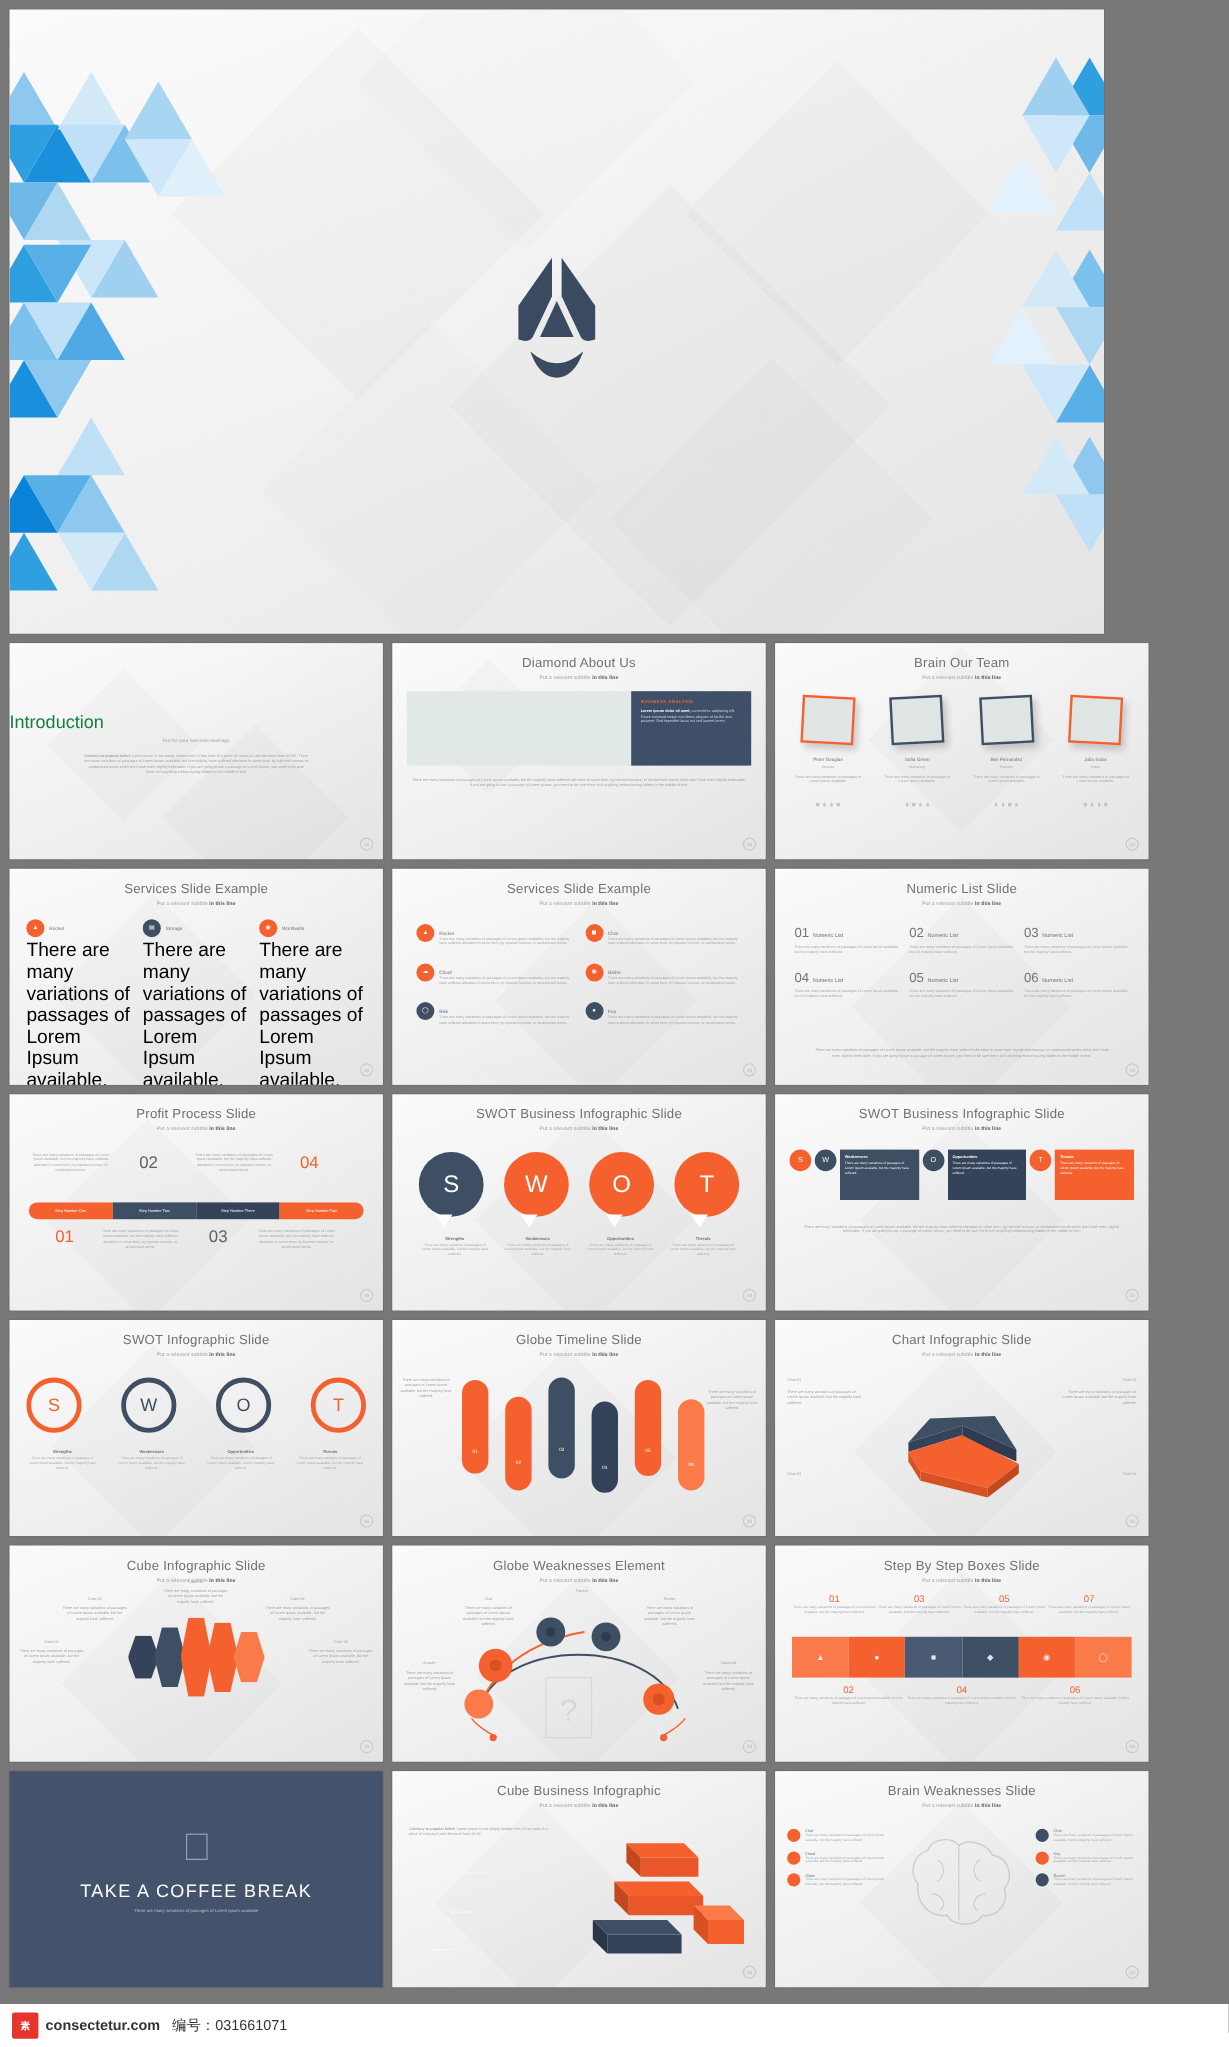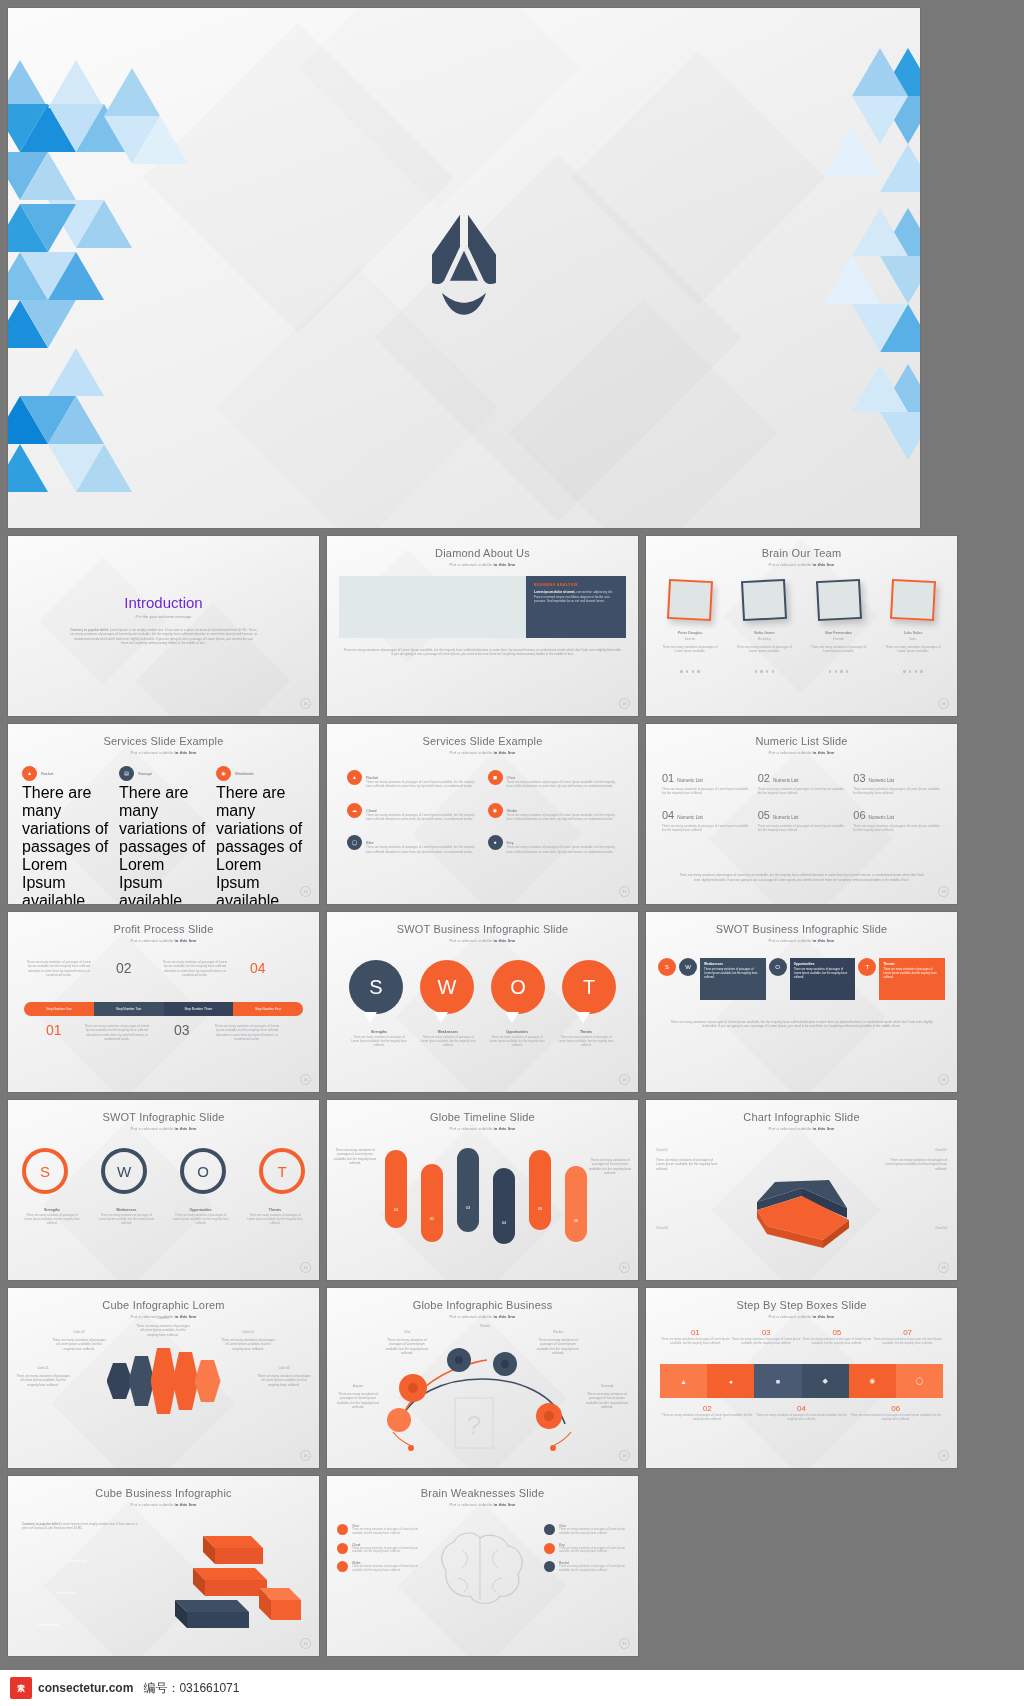--- a/index.html
+++ b/index.html
@@ -66,22 +66,22 @@
     position:absolute; right:8px; bottom:7px; width:11px; height:11px;
     border-radius:50%; border:1px solid #c8cbce; color:#b0b4b8;
     font-size:4px; line-height:10px; text-align:center;
   }
   .lorem { font-size:3.1px; line-height:1.45; color:#9ea3a8; text-align:center; }
   .lorem.l { text-align:left; }
   .or { background:#f4612f; } .or2 { background:#fa7a4a; }
   .nv { background:#3e4e63; } .nv2 { background:#35435a; }
 
   
-  .intro-title { position:absolute; left:0; right:0; top:58px; text-align:center;
-    font-size:15px; color:#6d28d9; font-weight:300; }
+  .intro-title { position:absolute; left:0; right:0; top:58px; 
+    font-size:15px; color:#15803d; font-weight:300; }
   .intro-sub { position:absolute; left:0; right:0; top:78px; text-align:center;
     font-size:4px; color:#9aa0a6; }
   .intro-body { position:absolute; left:62px; right:62px; top:92px; }
 
   
   .la-band { position:absolute; left:12px; right:12px; top:40px; height:62px;
     background:#e1e8e8; }
   .la-card { position:absolute; right:12px; top:40px; width:100px; height:62px;
     background:#3f4f68; padding:7px 8px; }
   .la-card h4 { font-size:3.6px; color:#f4612f; font-weight:700; letter-spacing:.4px; }
@@ -639,21 +639,21 @@
     <p class="lorem l" style="position:absolute;left:10px;top:126px;width:62px;">Chart 03</p>
     <p class="lorem l" style="position:absolute;right:10px;top:126px;width:62px;text-align:right;">Chart 04</p>
     <div class="badge">16</div>
   </div>
 
   <div class="thumb">
     <div class="slide-bg"></div>
     <div class="diamonds">
       <div class="dia" style="left:70px;top:50px;width:130px;height:130px;"></div>
     </div>
-    <div class="t-title">Cube Infographic Lorem</div>
+    <div class="t-title">Cube Infographic Slide</div>
     <div class="t-sub"><span>Put a relevant subtitle </span><b>in this line</b></div>
     <div class="hexrow">
       <div class="hex nv2" style="height:36px;"></div>
       <div class="hex nv" style="height:50px;"></div>
       <div class="hex or" style="height:66px;"></div>
       <div class="hex or" style="height:58px;"></div>
       <div class="hex or2" style="height:42px;"></div>
     </div>
     <p class="lorem" style="position:absolute;left:8px;top:78px;width:54px;">Cube 01</p>
     <p class="lorem" style="position:absolute;left:8px;top:86px;width:54px;">There are many variations of passages of Lorem Ipsum available, but the majority have suffered.</p>
@@ -666,21 +666,21 @@
     <p class="lorem" style="position:absolute;right:8px;top:78px;width:54px;">Cube 05</p>
     <p class="lorem" style="position:absolute;right:8px;top:86px;width:54px;">There are many variations of passages of Lorem Ipsum available, but the majority have suffered.</p>
     <div class="badge">16</div>
   </div>
 
   <div class="thumb">
     <div class="slide-bg"></div>
     <div class="diamonds">
       <div class="dia" style="left:95px;top:50px;width:120px;height:120px;"></div>
     </div>
-    <div class="t-title">Globe Infographic Business</div>
+    <div class="t-title">Globe Weaknesses Element</div>
     <div class="t-sub"><span>Put a relevant subtitle </span><b>in this line</b></div>
     <svg width="311" height="130" viewBox="0 0 311 130" style="position:absolute;left:0;top:40px;">
       <path d="M72 96 C92 36 218 36 238 96" stroke="#3e4e63" stroke-width="1.6" fill="none"></path>
       <path d="M72 96 C92 40 160 32 160 32" stroke="#f4612f" stroke-width="1.6" fill="none"></path>
       <path d="M66 104 C72 112 84 118 84 118" stroke="#f4612f" stroke-width="1.2" fill="none"></path>
       <path d="M244 104 C238 112 226 118 226 118" stroke="#f4612f" stroke-width="1.2" fill="none"></path>
       <circle cx="86" cy="60" r="14" fill="#f4612f"></circle>
       <circle cx="132" cy="32" r="12" fill="#3e4e63"></circle>
       <circle cx="178" cy="36" r="12" fill="#3e4e63"></circle>
       <circle cx="72" cy="92" r="12" fill="#fa7a4a"></circle>
@@ -749,20 +749,25 @@
           <p class="step-p">There are many variations of passages of Lorem Ipsum available, but the majority have suffered.</p>
         </div>
       <div>
           <div class="step-n" style="color:#f4612f;">06</div>
           <p class="step-p">There are many variations of passages of Lorem Ipsum available, but the majority have suffered.</p>
         </div>
     </div>
     <div class="badge">16</div>
   </div>
 
+  <div class="thumb coffee">
+    <div class="cf-icon"></div>
+    <div class="cf-title">TAKE A COFFEE BREAK</div>
+    <div class="cf-sub">There are many variations of passages of Lorem Ipsum available</div>
+  </div>
 
   <div class="thumb">
     <div class="slide-bg"></div>
     <div class="diamonds">
       <div class="dia" style="left:60px;top:50px;width:120px;height:120px;"></div>
     </div>
     <div class="t-title">Cube Business Infographic</div>
     <div class="t-sub"><span>Put a relevant subtitle </span><b>in this line</b></div>
     <div style="position:absolute;left:14px;top:46px;width:120px;">
       <p class="lorem l"><b>Contrary to popular belief,</b>

